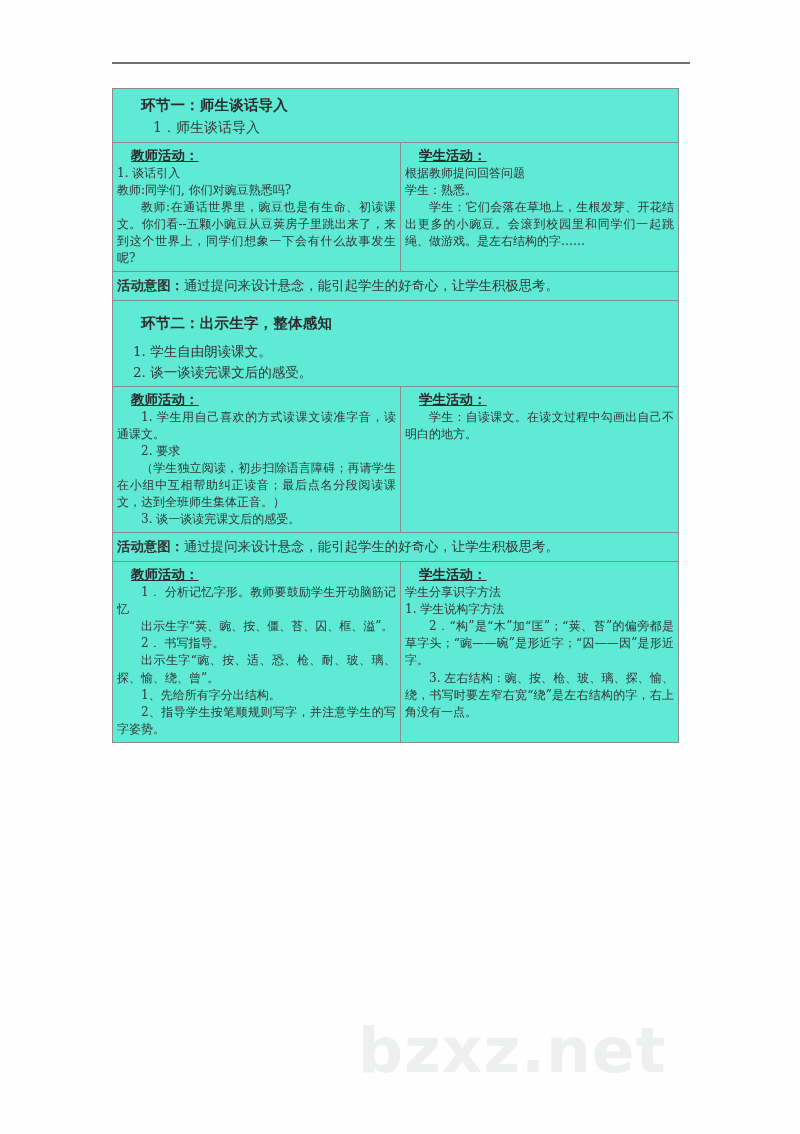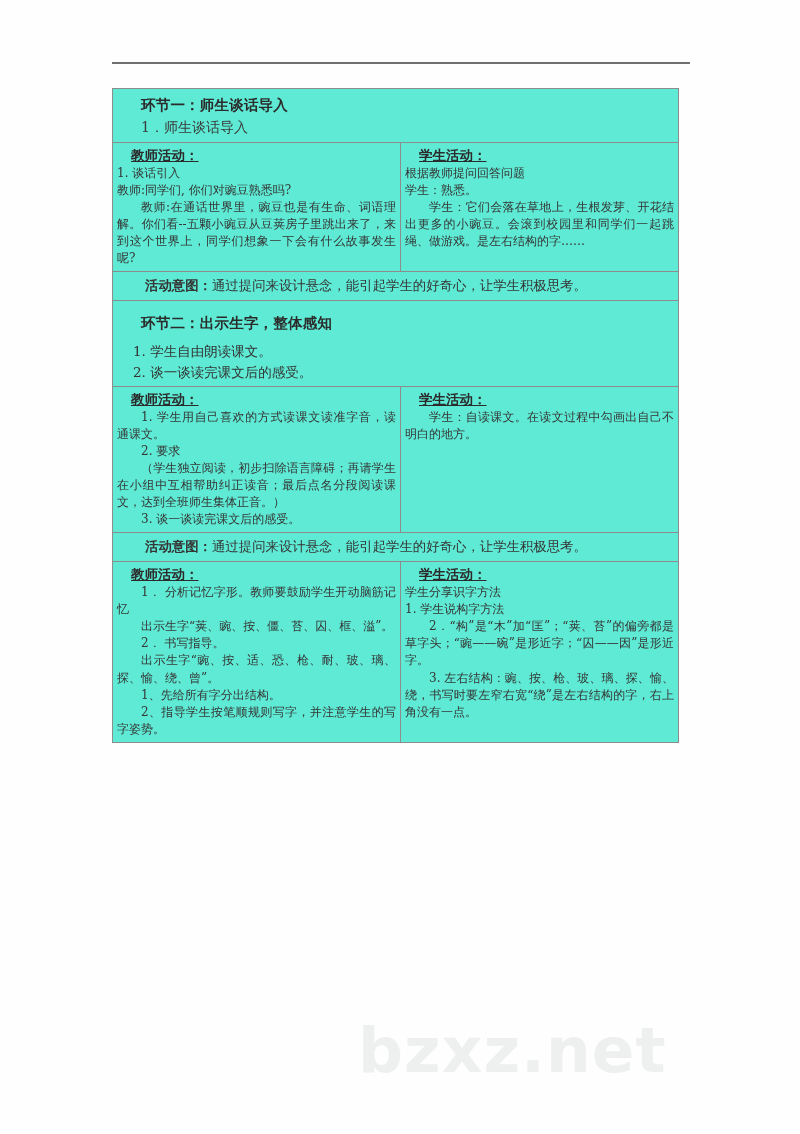--- a/index.html
+++ b/index.html
@@ -75,21 +75,21 @@
   .stage-title {
     font-weight: 700;
     font-size: 14.5px;
     line-height: 1.45;
     margin: 2px 0 2px 24px;
     letter-spacing: .2px;
   }
   .stage-sub {
     font-size: 14px;
     line-height: 1.5;
-    margin-left: 24px;
+    margin-left: 36px;
     color: #3a3a3a;
   }
   .stage-list {
     font-size: 13.5px;
     line-height: 1.52;
     margin-left: 16px;
     color: #333;
   }
   .stage-list .li { white-space: nowrap; }
 
@@ -110,21 +110,20 @@
   }
   .p-ind { text-indent: 2em; }
   .p-flat { text-indent: 0; }
 
   .intent-row .body-text {
     font-size: 13.4px;
     line-height: 1.5;
   }
   .intent-label {
     font-weight: 700;
-    margin-left: 28px;
   }
 
   
   #lesson-table td, .body-text, .stage-title, .col-head {
     text-rendering: optimizeLegibility;
   }
   .spacer-top { height: 6px; }
 </style>
 </head>
 <body>
@@ -150,21 +149,21 @@
           </div>
         </td>
       </tr>
 
       <tr>
         <td>
           <div class="cell-inner">
             <div class="col-head">教师活动：</div>
             <div class="body-text p-flat">1. 谈话引入</div>
             <div class="body-text p-flat">教师:同学们, 你们对豌豆熟悉吗?</div>
-            <div class="body-text p-ind">教师:在通话世界里，豌豆也是有生命、词语理解。你们看--五颗小豌豆从豆荚房子里跳出来了，来到这个世界上，同学们想象一下会有什么故事发生呢?</div>
+            <div class="body-text p-ind">教师:在通话世界里，豌豆也是有生命、初读课文。你们看--五颗小豌豆从豆荚房子里跳出来了，来到这个世界上，同学们想象一下会有什么故事发生呢?</div>
           </div>
         </td>
         <td>
           <div class="cell-inner">
             <div class="col-head">学生活动：</div>
             <div class="body-text p-flat">根据教师提问回答问题</div>
             <div class="body-text p-flat">学生：熟悉。</div>
             <div class="body-text p-ind">学生：它们会落在草地上，生根发芽、开花结出更多的小豌豆。会滚到校园里和同学们一起跳绳、做游戏。是左右结构的字……</div>
           </div>
         </td>

